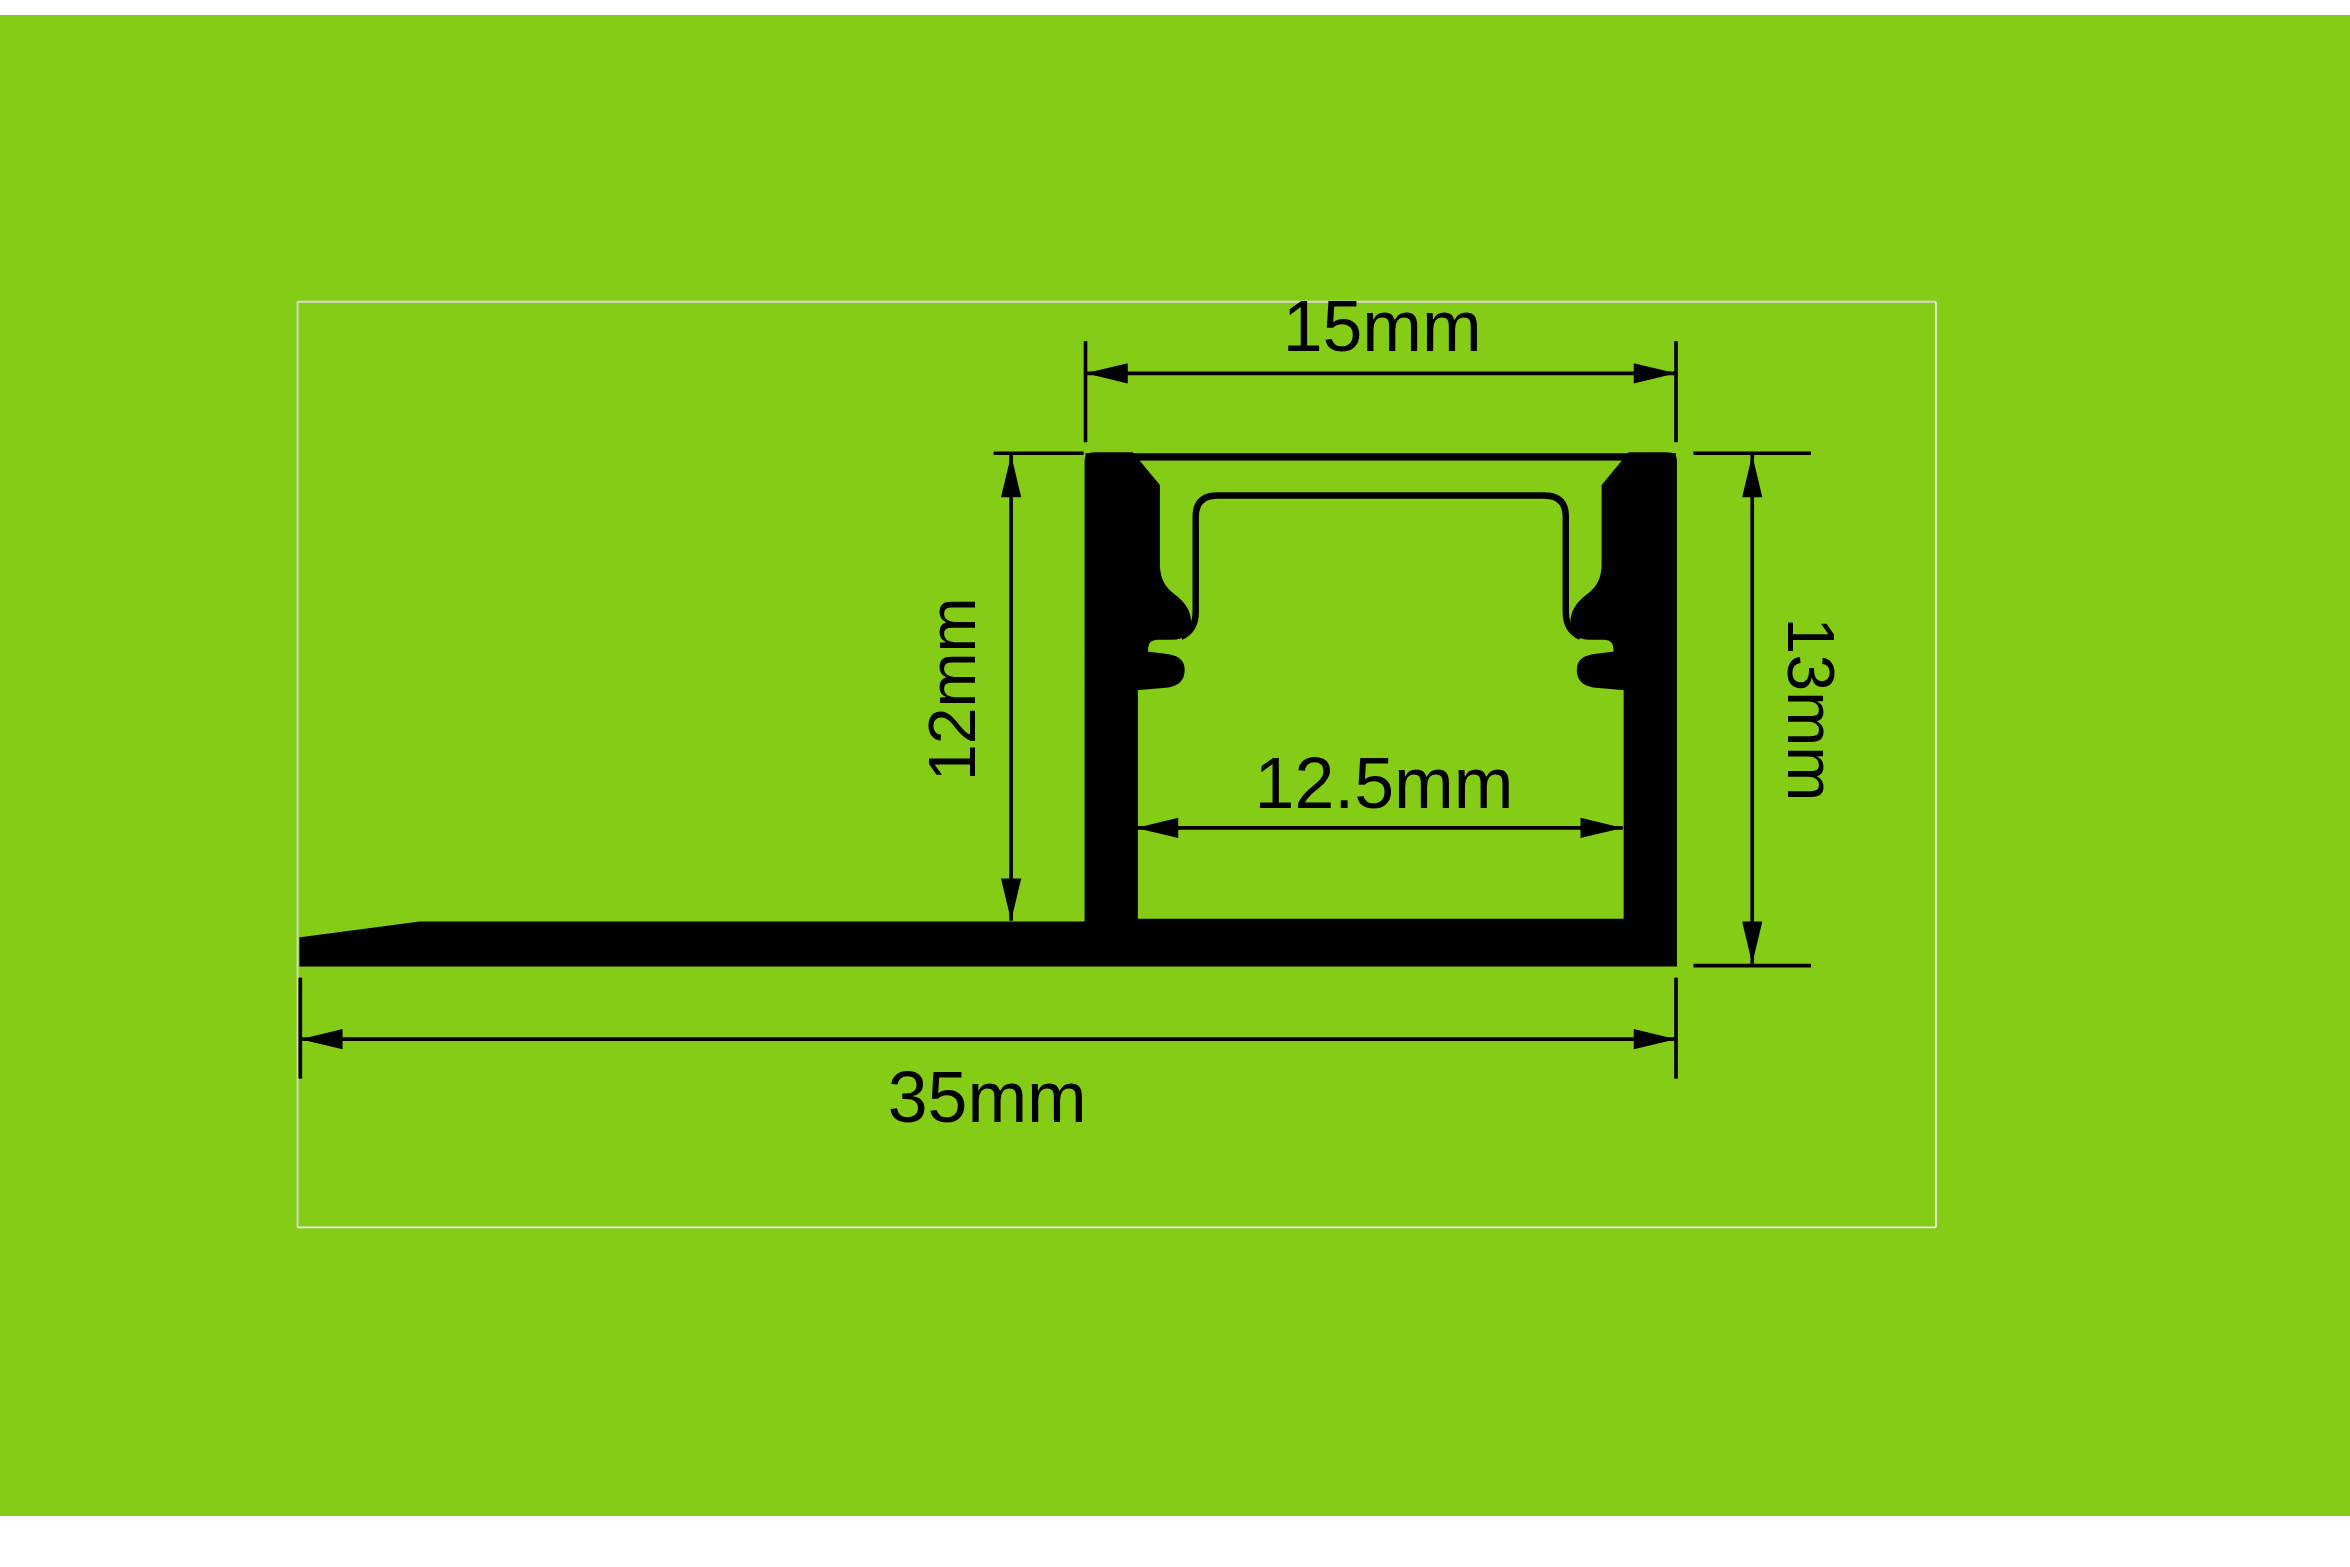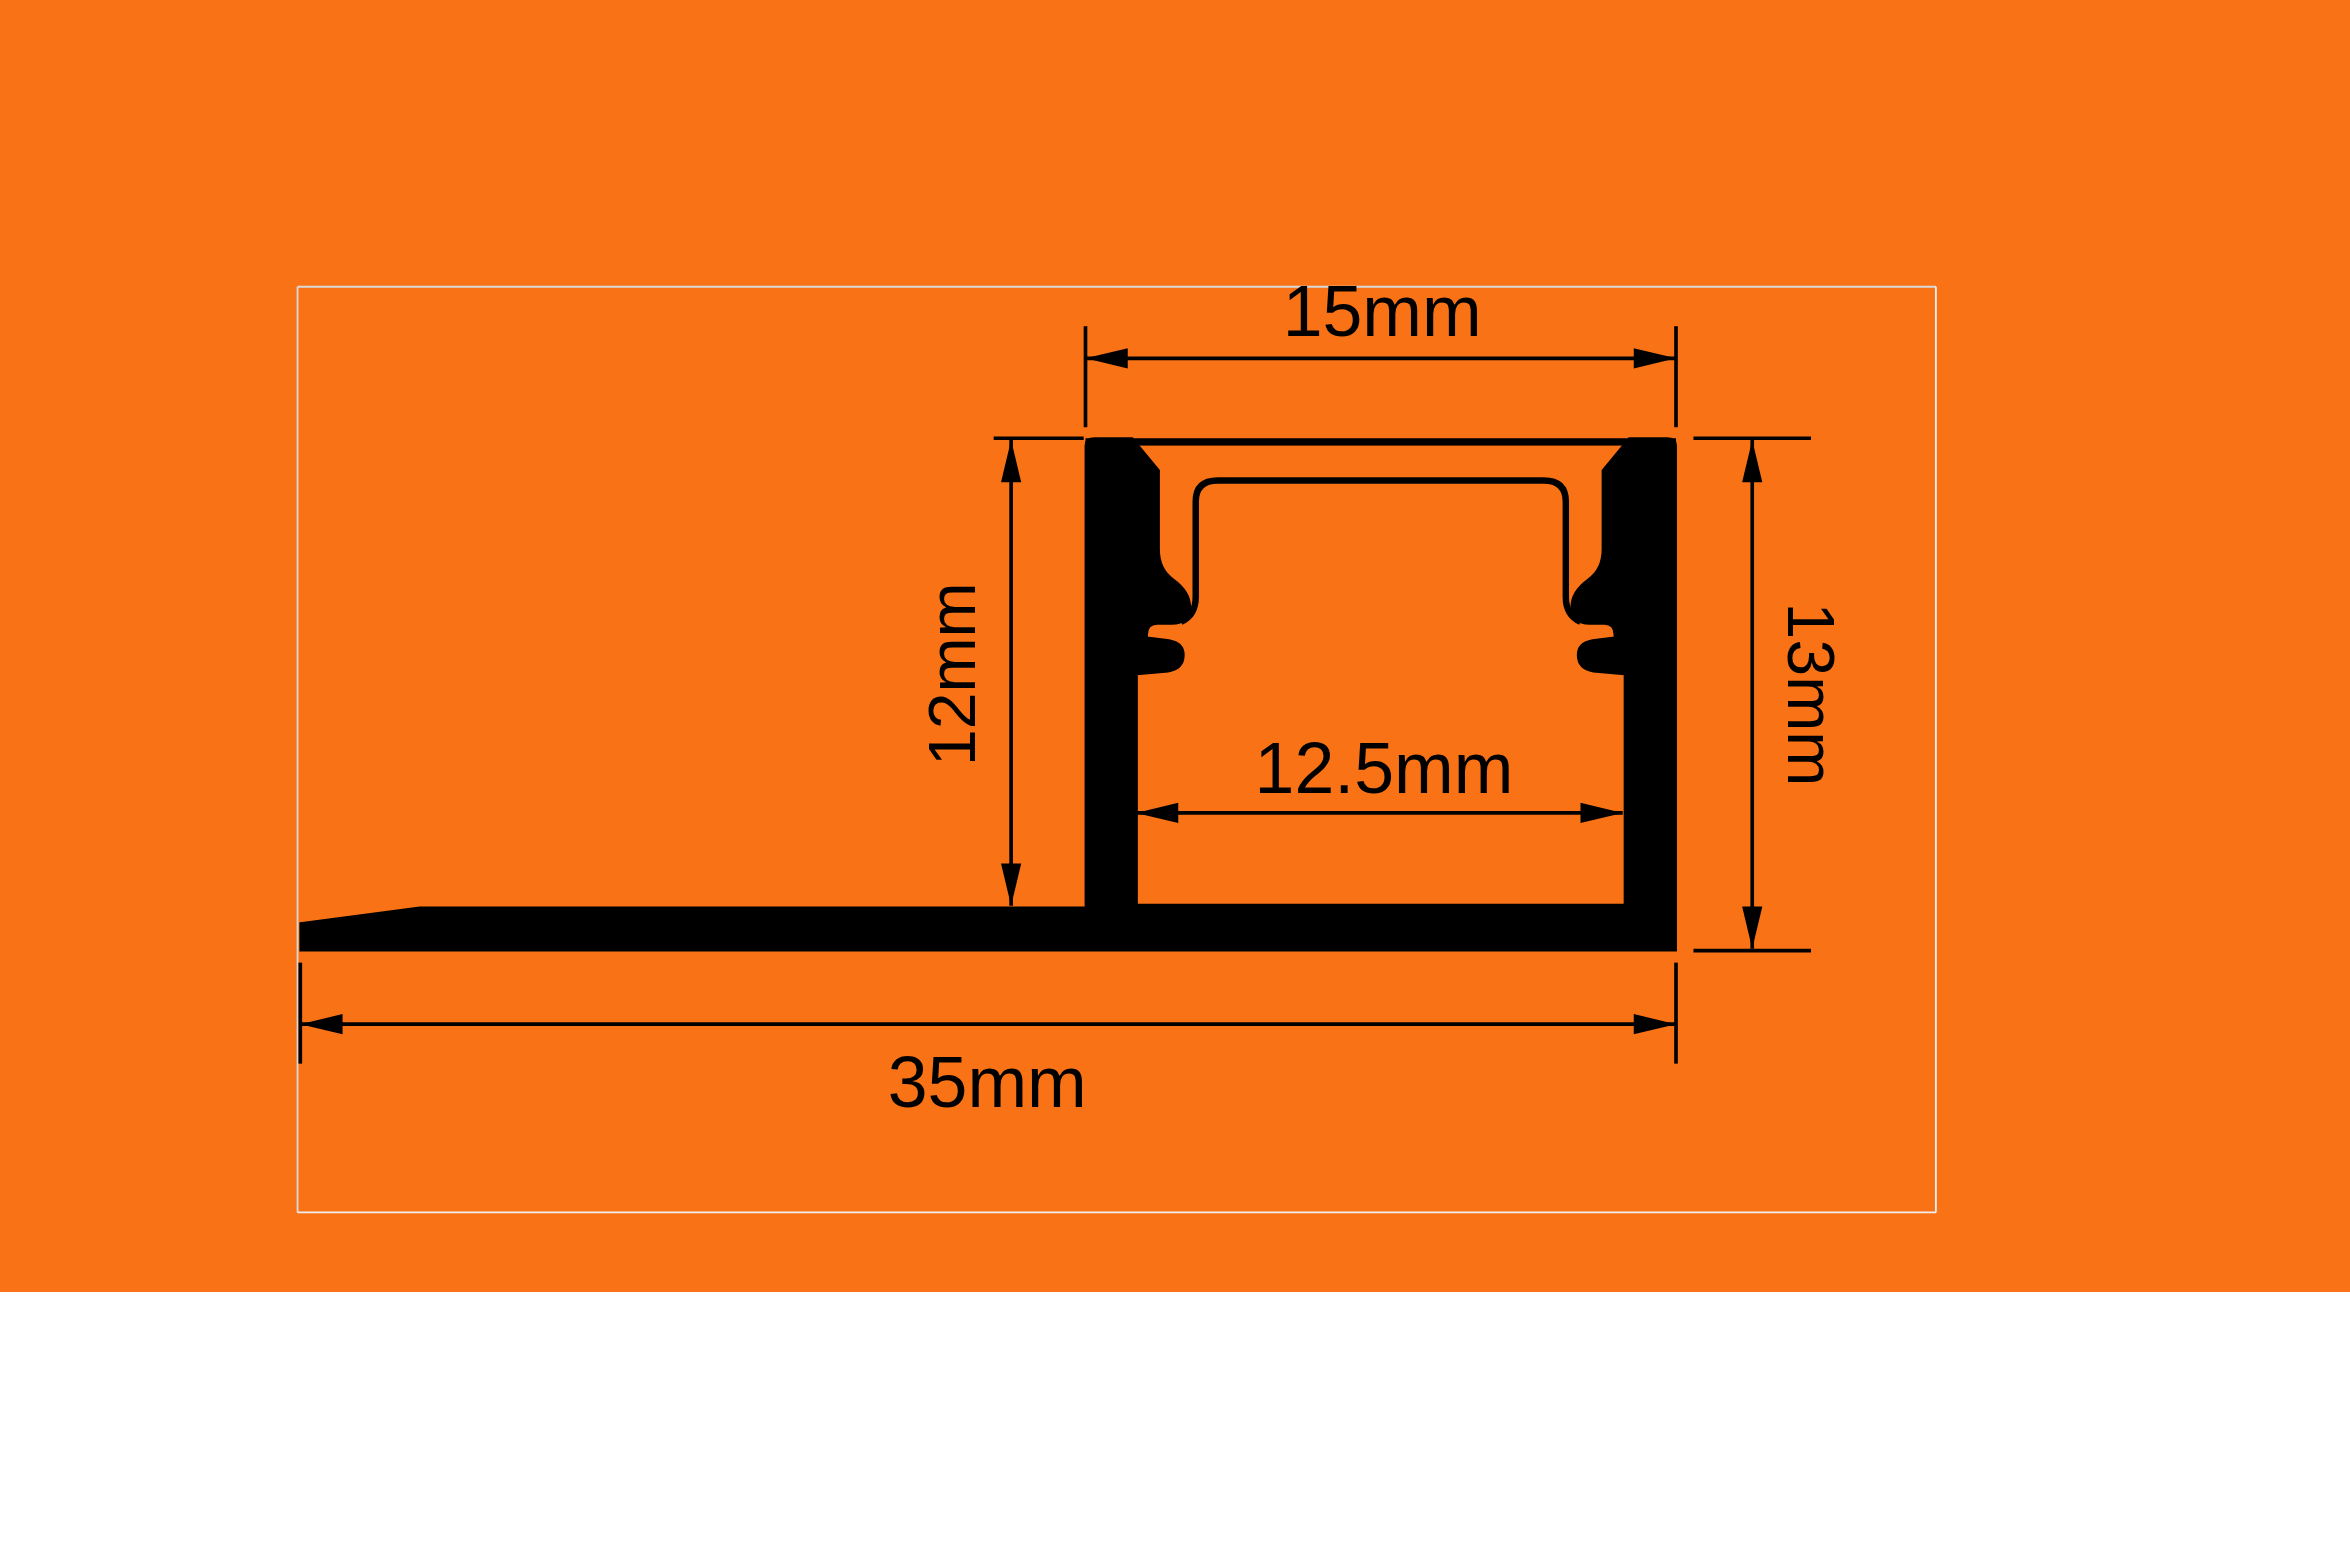--- a/index.html
+++ b/index.html
@@ -1,17 +1,17 @@
 <!DOCTYPE html>
 <html style="font-size:14.7px"><head>
 <meta charset="utf-8">
 <style>
   html,body{margin:0;padding:0;background:#ffffff;}
-  .page{position:relative;width:2351px;height:1292px;background:#f97316;overflow:hidden;
-        font-family:"Liberation Sans", sans-serif;}
+  .page{position:relative;width:2351px;height:1501px;background:#84cc16;overflow:hidden;
+        font-family:"Liberation Sans", sans-serif;margin-top:15px;}
   svg{position:absolute;left:0;top:0;}
   text{font-family:"Liberation Sans", sans-serif;fill:#000;}
   .dim-text{font-size:78px;}
   .dim-text-v{font-size:72px;}
 </style>
 </head>
 <body>
 
 <div class="page">
   <svg width="2351" height="1568" viewBox="0 0 2560 1707">

